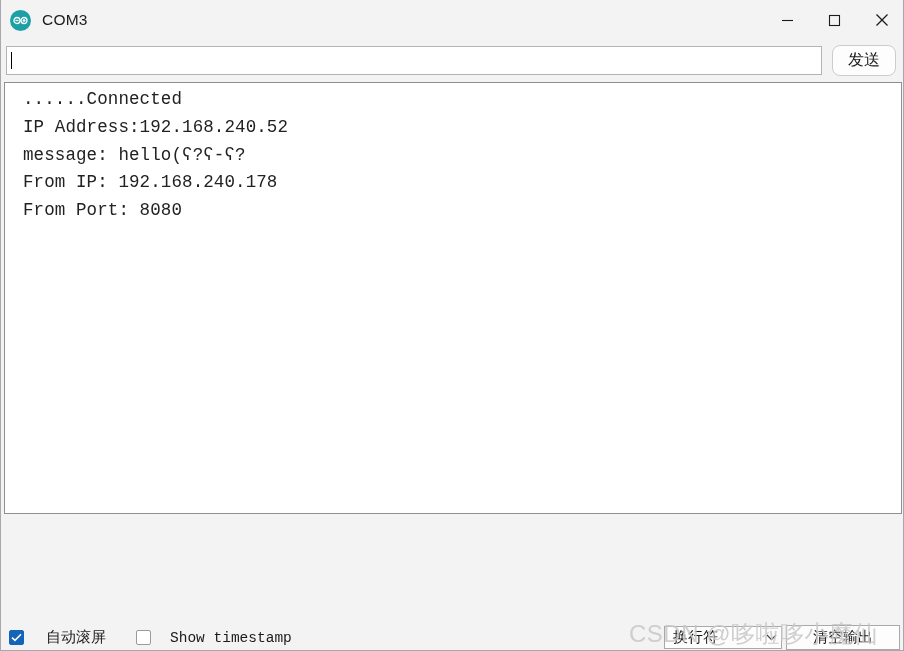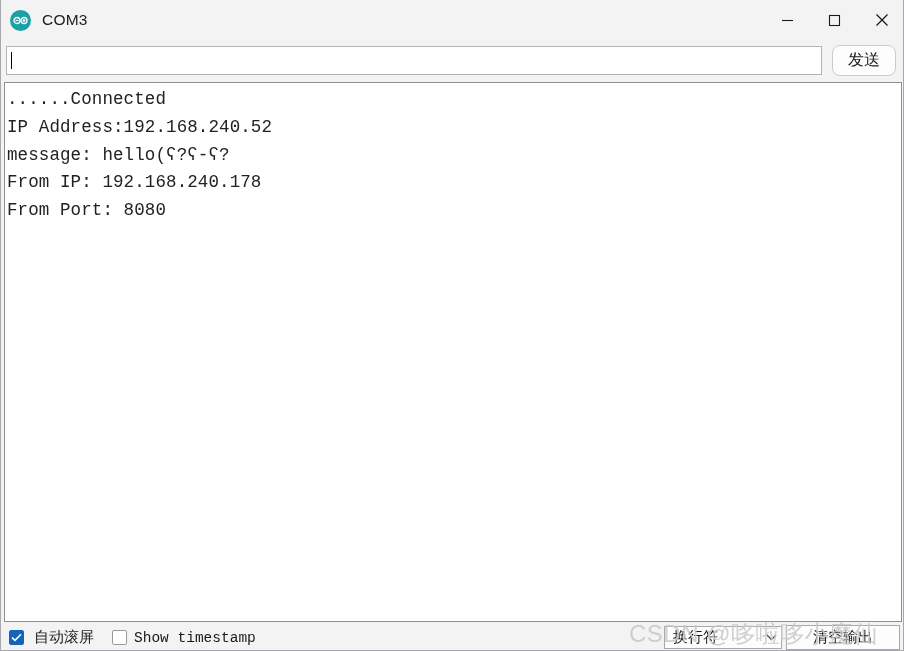--- a/index.html
+++ b/index.html
@@ -128,25 +128,26 @@
     font-family: "Liberation Sans", sans-serif;
     cursor: default;
   }
 
   
   .console-wrap {
     position: absolute;
     left: 3px;
     top: 82px;
     width: 898px;
-    height: 540px;
+    height: 432px;
     background: #ffffff;
     border: 1px solid #8f8f94;
     box-sizing: border-box;
     overflow: hidden;
+    padding-left: 16px;
   }
   .console-text {
     margin: 0;
     padding: 3px 0 0 2px;
     font-family: "Liberation Mono", "DejaVu Sans Mono", monospace;
     font-size: 17.5px;
     line-height: 27.8px;
     color: #222222;
     white-space: pre;
     letter-spacing: 0.1px;
@@ -168,21 +169,21 @@
     width: 904px;
     height: 27px;
     background: #f3f3f3;
     display: flex;
     align-items: center;
   }
   .status-left {
     display: flex;
     align-items: center;
     padding-left: 8px;
-    gap: 4px;
+    gap: 16px;
   }
   .cb {
     width: 15px;
     height: 15px;
     box-sizing: border-box;
     border-radius: 2px;
     flex: 0 0 auto;
     display: flex;
     align-items: center;
     justify-content: center;

